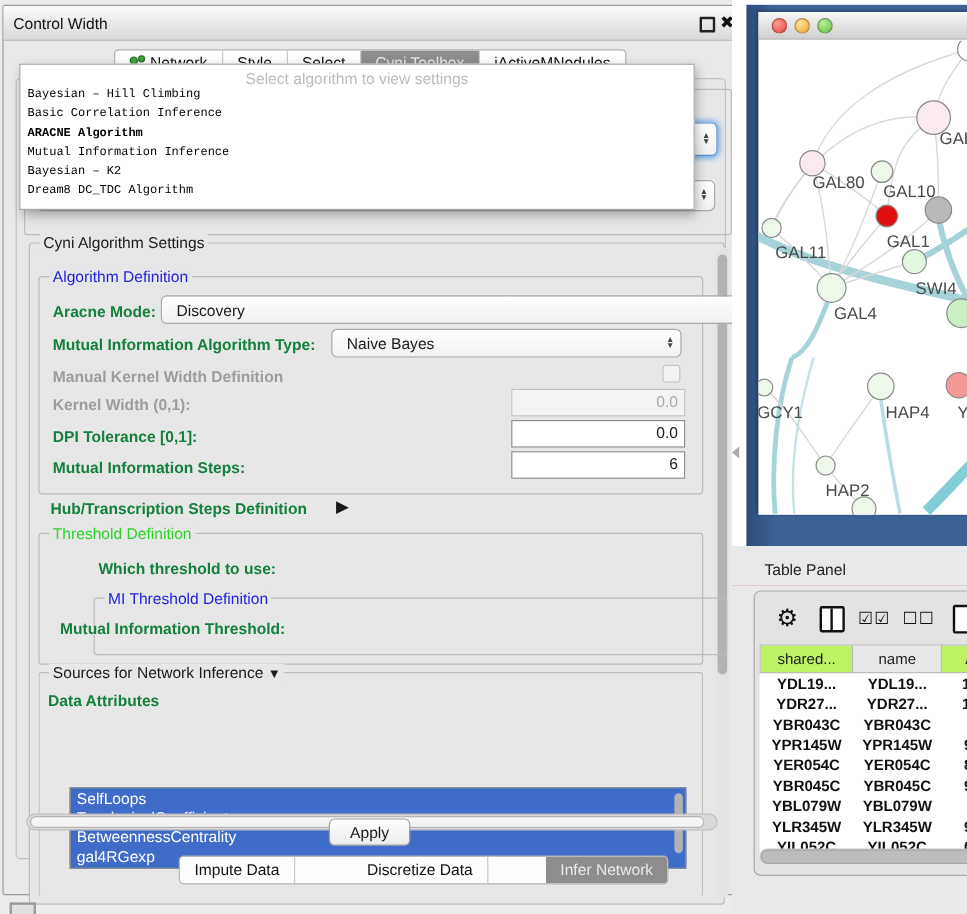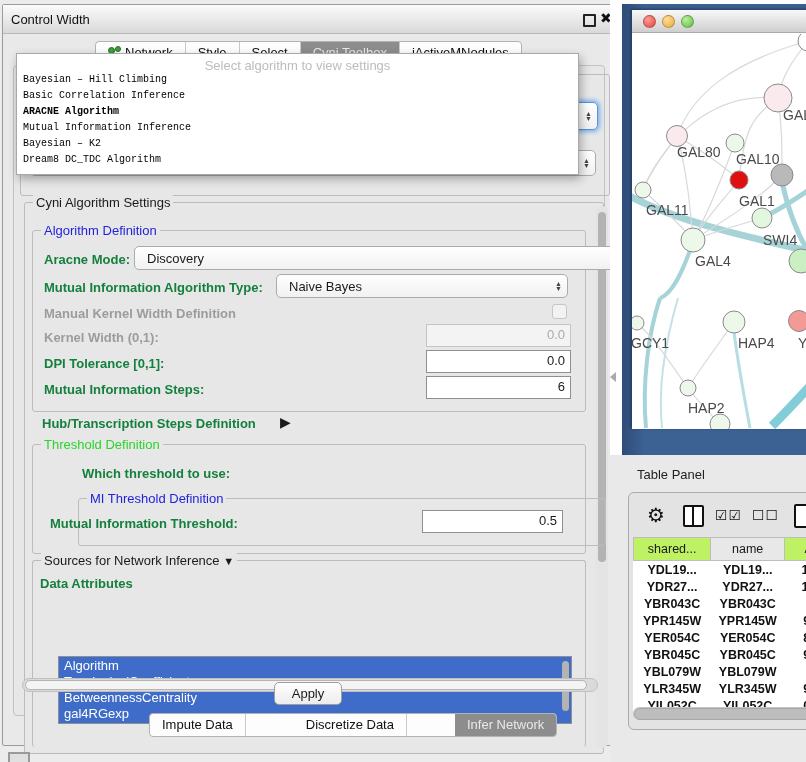--- a/index.html
+++ b/index.html
@@ -138,28 +138,27 @@
     <span class="abs" style="left:266px;top:348px;font-size:14px;">▶</span>
 
     <div class="group abs" style="left:18px;top:378px;width:552px;height:108px;">
       <span class="gtitle green-t">Threshold Definition</span>
     </div>
     <span class="lbl abs" style="left:68px;top:400px;">Which threshold to use:</span>
     <div class="group abs" style="left:26px;top:432px;width:526px;height:46px;margin-left:38px;">
       <span class="gtitle blue-t">MI Threshold Definition</span>
     </div>
     <span class="lbl abs" style="left:36px;top:450px;">Mutual Information Threshold:</span>
-    <div class="field" style="left:408px;top:444px;width:134px;height:19px;">0.5</div>
 
     <div class="group abs" style="left:18px;top:494px;width:552px;height:186px;border-bottom:none;">
       <span class="gtitle"><span>Sources for Network Inference</span> <span style="font-size:11px;">▼</span></span>
     </div>
     <span class="lbl abs" style="left:26px;top:510px;">Data Attributes</span>
     <div id="attr-list" class="abs">
-      <span class="attr-item" style="top:1px;">Algorithm</span>
+      <span class="attr-item" style="top:1px;">SelfLoops</span>
       <span class="attr-item" style="top:17px;">TopologicalCoefficient</span>
       <span class="attr-item" style="top:33px;">BetweennessCentrality</span>
       <span class="attr-item" style="top:49px;">gal4RGexp</span>
       <div class="vthumb" style="right:2px;top:4px;width:7px;height:50px;"></div>
     </div>
     <div class="hscroll" style="left:8px;top:612px;width:574px;height:12px;">
       <div class="hthumb" style="left:2px;top:1px;width:560px;height:8px;"></div>
     </div>
 
     <div id="apply-btn" class="abs" style="left:260px;top:616px;"><span>Apply</span></div>

